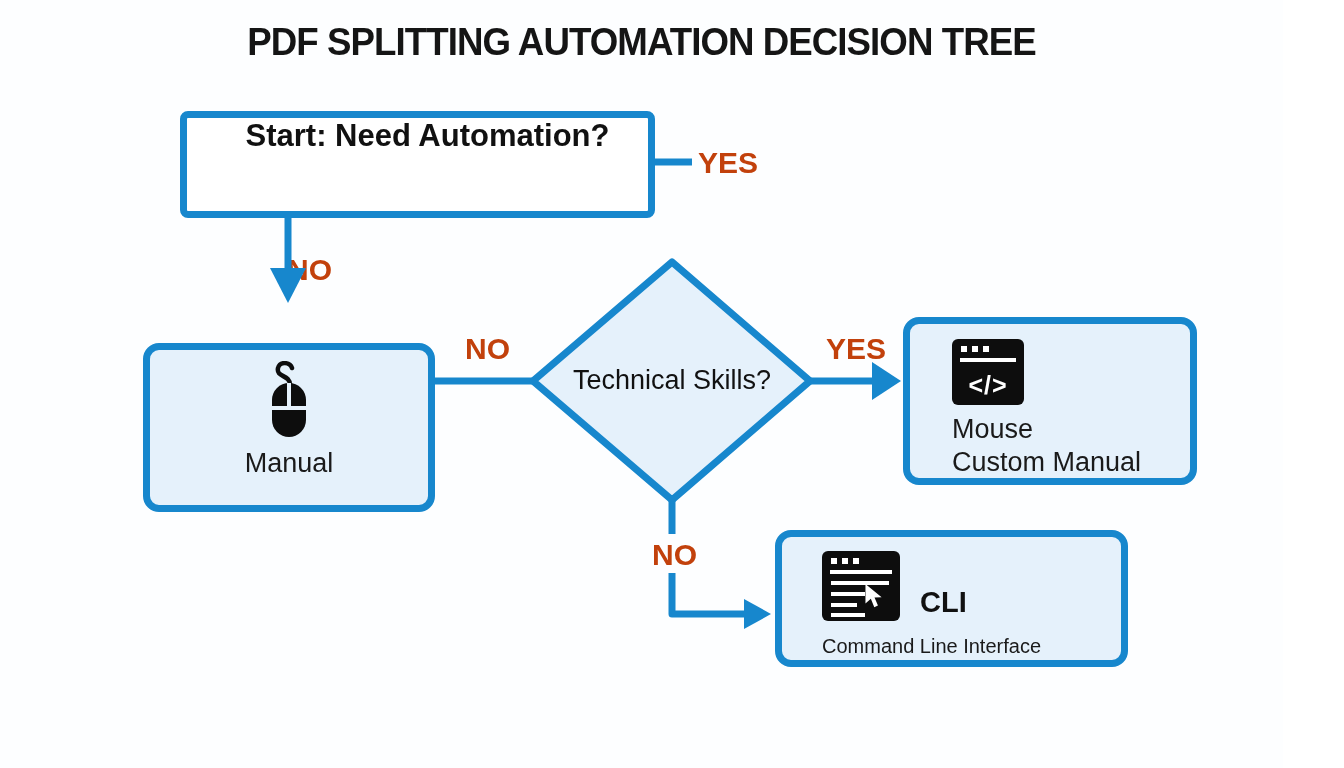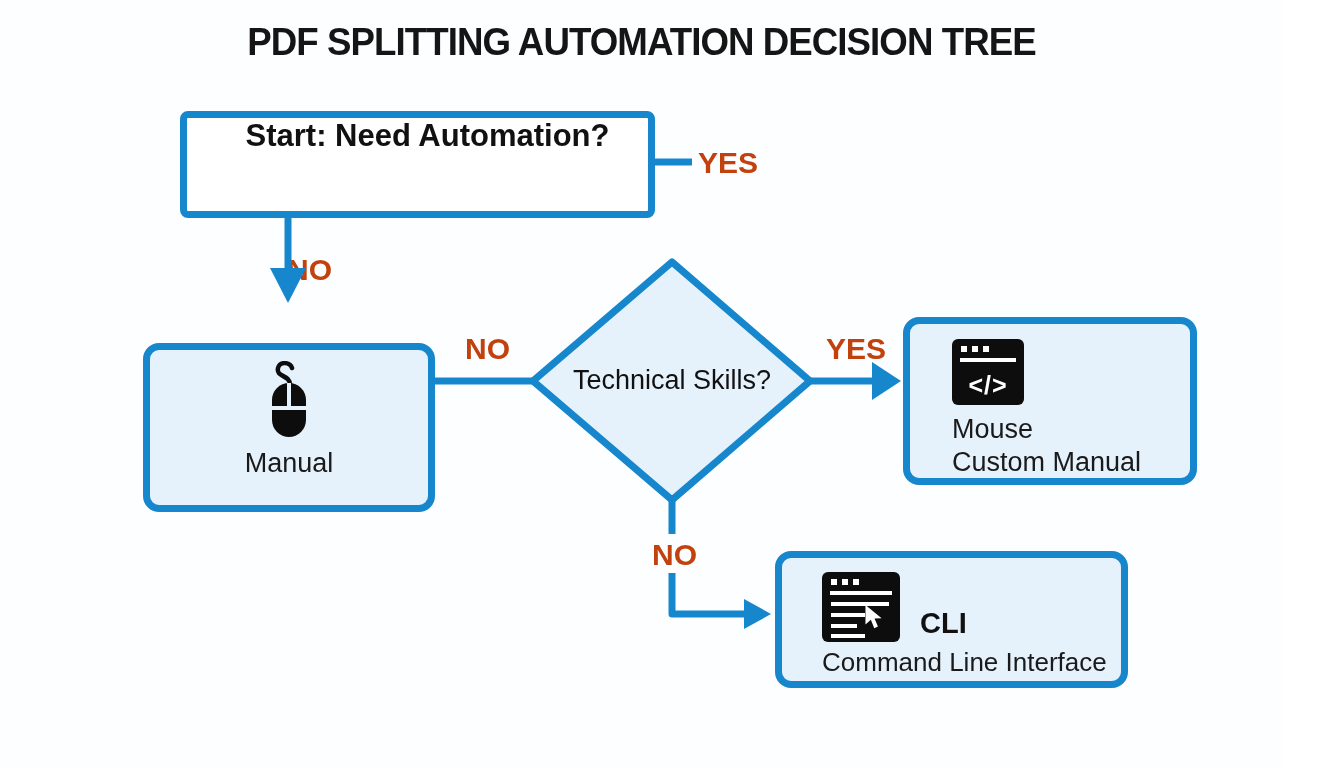--- a/index.html
+++ b/index.html
@@ -24,26 +24,26 @@
     left:143px;top:316px;width:292px;height:169px;
     display:flex;flex-direction:column;align-items:center;padding-top:11px;margin-top:27px;
   }
   .manual-box .cap{font-size:27px;color:#1a1a1a;line-height:1.2;text-align:center;}
   .code-box{
     left:903px;top:317px;width:294px;height:168px;
     display:flex;flex-direction:column;align-items:flex-start;padding:15px 0 0 42px;
   }
   .code-box .cap{font-size:27px;color:#1a1a1a;line-height:1.2;}
   .cli-box{
-    left:775px;top:551px;width:353px;height:137px;
+    left:775px;top:530px;width:353px;height:137px;
     display:flex;flex-direction:column;align-items:flex-start;padding:14px 0 0 40px;
   }
   .cli-row{display:flex;align-items:flex-end;}
   .cli-title{font-size:29px;font-weight:700;color:#111;margin-left:20px;margin-bottom:2px;}
-  .cli-sub{font-size:26px;color:#1a1a1a;margin-top:5px;}
+  .cli-sub{font-size:20px;color:#1a1a1a;margin-top:14px;}
   .edge-label{
     position:absolute;font-size:30px;font-weight:700;color:#c2410c;z-index:3;white-space:nowrap;
   }
   .edge-label.under{z-index:1;}
   .diamond-text{
     position:absolute;left:522px;top:365px;width:300px;text-align:center;
     font-size:27px;font-weight:400;color:#111;z-index:3;
   }
   
   .win{position:relative;background:#0d0d0d;border-radius:6px;}

